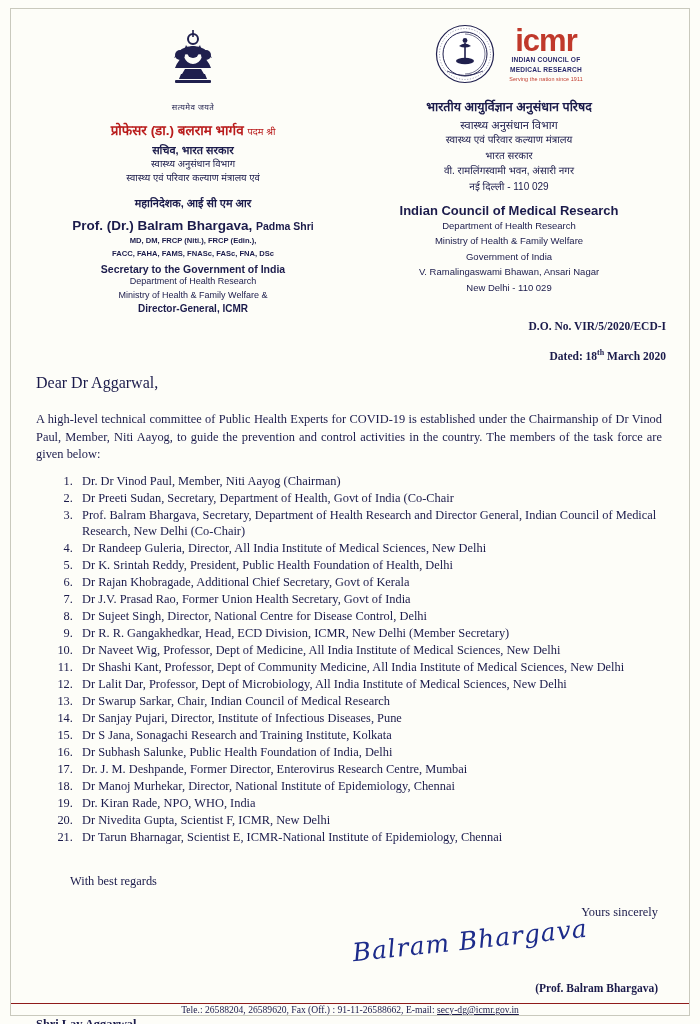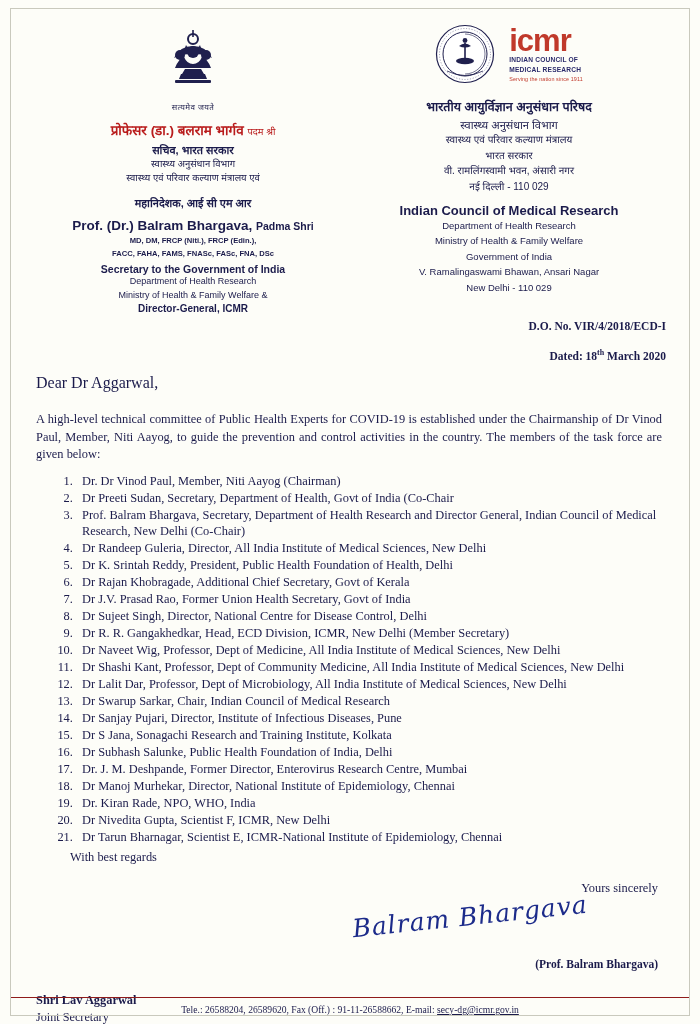--- a/index.html
+++ b/index.html
@@ -126,21 +126,21 @@
   }
   
   .logos {
     display: flex;
     align-items: center;
     justify-content: center;
     gap: 14px;
     height: 72px;
   }
   .icmr-seal { width: 60px; height: 60px; }
-  .icmr-word { text-align: left; }
+  .icmr-word { text-align: center; }
   .icmr-word .word {
     font-family: "Liberation Sans", sans-serif;
     font-size: 31px;
     font-weight: bold;
     letter-spacing: -1px;
     color: #c0392b;
     line-height: .95;
   }
   .icmr-word .sub {
     font-family: "Liberation Sans", sans-serif;
@@ -214,21 +214,21 @@
     padding-left: 40px;
     font-size: 12.4px;
     line-height: 1.33;
   }
   ol.members li {
     padding-left: 6px;
     margin-bottom: .5px;
   }
   .regards {
     font-size: 12.4px;
-    margin: 4px 0 0 34px;
+    margin: 28px 0 0 34px;
   }
   .yours {
     text-align: right;
     font-size: 12.4px;
     margin-top: 16px;
     padding-right: 4px;
   }
   .sign-wrap {
     position: relative;
     height: 62px;
@@ -260,21 +260,21 @@
     font-weight: bold;
     font-size: 12.4px;
   }
   
   .footer {
     position: absolute;
     left: 11px;
     right: 11px;
     bottom: 9px;
     border-top: 1.6px solid #8f1b1b;
-    padding-top: 6px;
+    padding-top: 0;
     text-align: center;
     font-size: 9.6px;
     font-family: "Liberation Serif", serif;
     color: #1b1b4b;
   }
   .footer .mail { text-decoration: underline; }
 </style>
 </head>
 <body>
 
@@ -371,21 +371,21 @@
       <div class="r-en-1">Indian Council of Medical Research</div>
       <div class="r-en-2">Department of Health Research</div>
       <div class="r-en-2">Ministry of Health &amp; Family Welfare</div>
       <div class="r-en-2">Government of India</div>
       <div class="r-en-2">V. Ramalingaswami Bhawan, Ansari Nagar</div>
       <div class="r-en-2">New Delhi - 110 029</div>
     </div>
   </div>
 
   <div class="ref-block">
-    <div>D.O. No. VIR/4/2018/ECD-I</div>
+    <div>D.O. No. VIR/5/2020/ECD-I</div>
     <div class="dated">
       <span>Dated:</span>
       <span>18</span><sup>th</sup>
       <span>March 2020</span>
     </div>
   </div>
 
   <div class="body">
     <div class="salutation">Dear Dr Aggarwal,</div>
     <div class="para">A high-level technical committee of Public Health Experts for COVID-19 is established under the Chairmanship of Dr Vinod Paul, Member, Niti Aayog, to guide the prevention and control activities in the country. The members of the task force are given below:</div>

